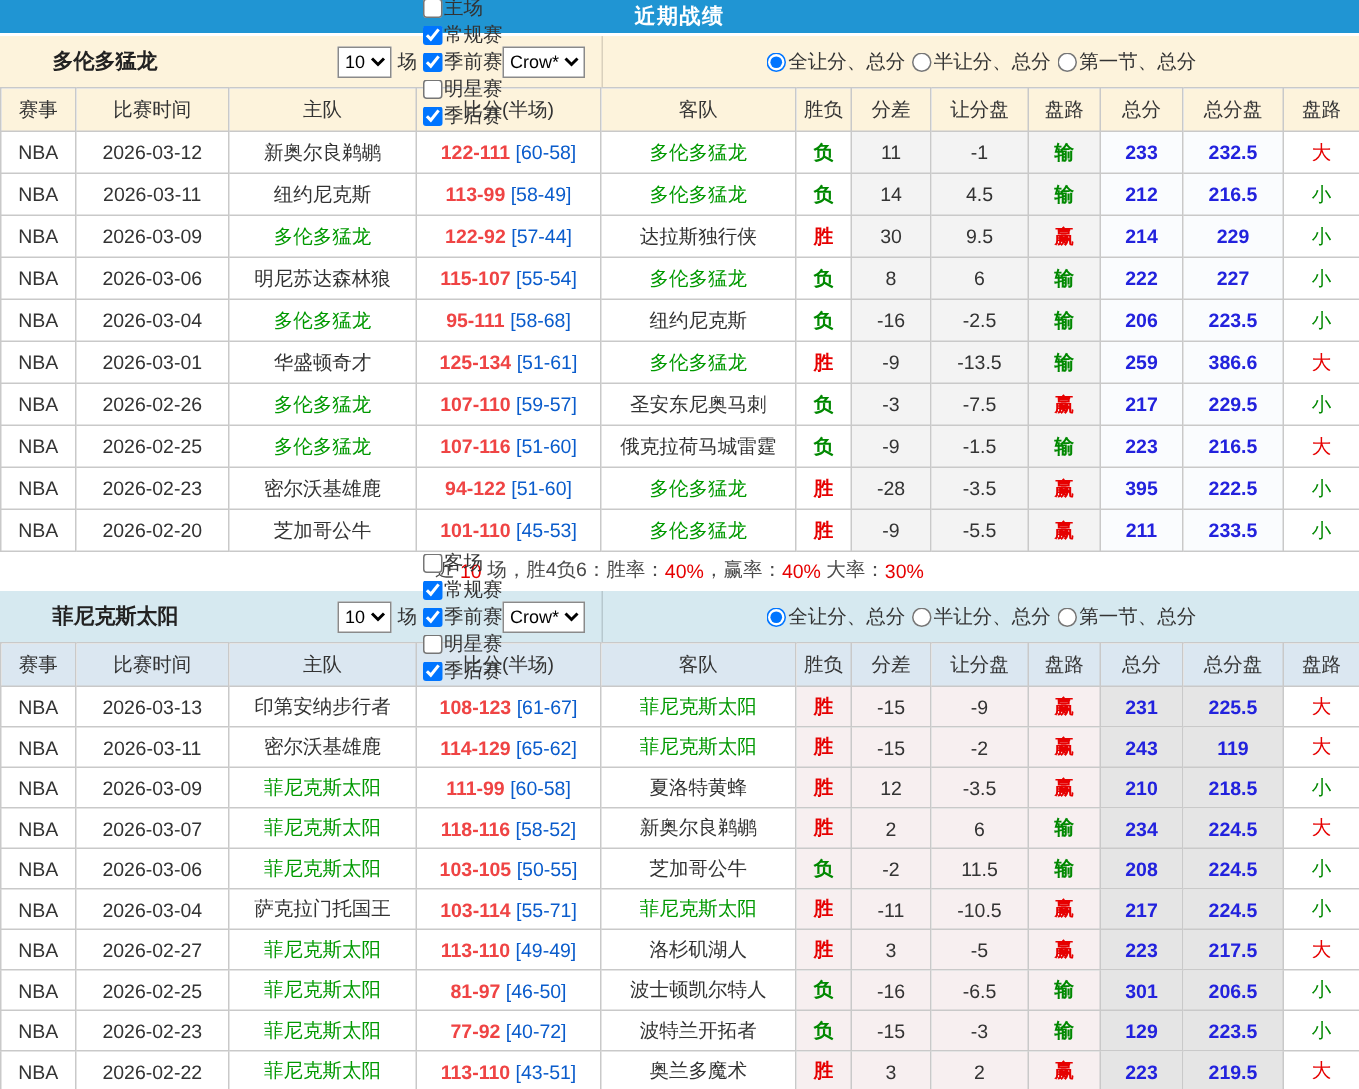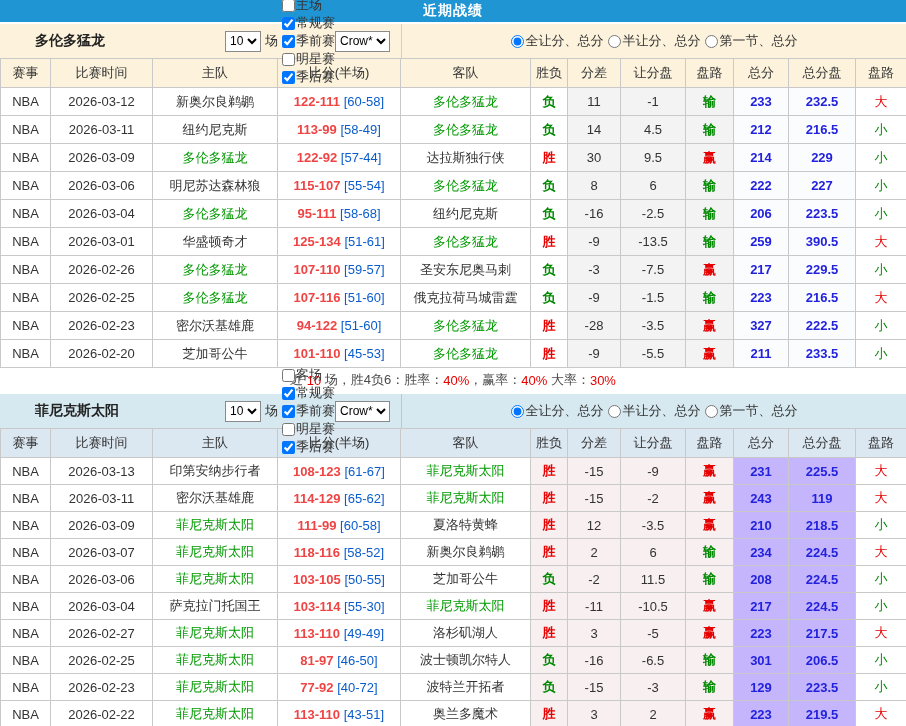--- a/index.html
+++ b/index.html
@@ -30,21 +30,21 @@
   table{width:906px;border-collapse:collapse;table-layout:fixed;font-size:13px;}
   th,td{border:1px solid #c9c9c9;text-align:center;padding:0;white-space:nowrap;overflow:hidden;}
   th{height:29px;font-weight:normal;color:#333;}
   .theme-cream th{background:var(--cream-bg);}
   .theme-blue  th{background:var(--blue-head-bg);}
   td{height:28px;color:#333;background:#fff;}
   .theme-blue td{height:27px;}
   .theme-cream .c-diff,.theme-cream .c-handicap,.theme-cream .c-cover{background:#f3f3f3;}
   .theme-cream .c-total,.theme-cream .c-line{background:#fafcfe;}
   .theme-blue .c-result,.theme-blue .c-diff,.theme-blue .c-handicap,.theme-blue .c-cover{background:#f7eff0;}
-  .theme-blue .c-total,.theme-blue .c-line{background:#c4b5fd;}
+  .theme-blue .c-total,.theme-blue .c-line{background:#e5e5e5;}
   .focal{color:var(--team-green);}
   .c-result.win,.c-cover.win{color:var(--status-red);font-weight:bold;}
   .c-result.lose,.c-cover.lose{color:var(--status-green);font-weight:bold;}
   .c-ou.big{color:var(--status-red);}
   .c-ou.small{color:var(--status-green);}
   .score-main{font-weight:bold;color:#ef4444;text-align:center;}
   .score-half{color:var(--half-blue);}
   .c-total,.c-line{color:var(--total-blue);font-weight:bold;}
   .summary{height:24px;display:flex;align-items:center;justify-content:center;font-size:13px;color:#4a4a4a;}
   .summary span{white-space:pre;}
@@ -212,21 +212,21 @@
     <td class="c-league">NBA</td>
     <td class="c-date">2026-03-01</td>
     <td class="c-home">华盛顿奇才</td>
     <td class="c-score"><span class="score-main">125-134</span> <span class="score-half">[51-61]</span></td>
     <td class="c-away focal">多伦多猛龙</td>
     <td class="c-result win">胜</td>
     <td class="c-diff">-9</td>
     <td class="c-handicap">-13.5</td>
     <td class="c-cover lose">输</td>
     <td class="c-total">259</td>
-    <td class="c-line">390.5</td>
+    <td class="c-line">386.6</td>
     <td class="c-ou big">大</td>
   </tr>
 
   <tr>
     <td class="c-league">NBA</td>
     <td class="c-date">2026-02-26</td>
     <td class="c-home focal">多伦多猛龙</td>
     <td class="c-score"><span class="score-main">107-110</span> <span class="score-half">[59-57]</span></td>
     <td class="c-away">圣安东尼奥马刺</td>
     <td class="c-result lose">负</td>
@@ -256,21 +256,21 @@
   <tr>
     <td class="c-league">NBA</td>
     <td class="c-date">2026-02-23</td>
     <td class="c-home">密尔沃基雄鹿</td>
     <td class="c-score"><span class="score-main">94-122</span> <span class="score-half">[51-60]</span></td>
     <td class="c-away focal">多伦多猛龙</td>
     <td class="c-result win">胜</td>
     <td class="c-diff">-28</td>
     <td class="c-handicap">-3.5</td>
     <td class="c-cover win">赢</td>
-    <td class="c-total">327</td>
+    <td class="c-total">395</td>
     <td class="c-line">222.5</td>
     <td class="c-ou small">小</td>
   </tr>
 
   <tr>
     <td class="c-league">NBA</td>
     <td class="c-date">2026-02-20</td>
     <td class="c-home">芝加哥公牛</td>
     <td class="c-score"><span class="score-main">101-110</span> <span class="score-half">[45-53]</span></td>
     <td class="c-away focal">多伦多猛龙</td>
@@ -443,21 +443,21 @@
     <td class="c-cover lose">输</td>
     <td class="c-total">208</td>
     <td class="c-line">224.5</td>
     <td class="c-ou small">小</td>
   </tr>
 
   <tr>
     <td class="c-league">NBA</td>
     <td class="c-date">2026-03-04</td>
     <td class="c-home">萨克拉门托国王</td>
-    <td class="c-score"><span class="score-main">103-114</span> <span class="score-half">[55-30]</span></td>
+    <td class="c-score"><span class="score-main">103-114</span> <span class="score-half">[55-71]</span></td>
     <td class="c-away focal">菲尼克斯太阳</td>
     <td class="c-result win">胜</td>
     <td class="c-diff">-11</td>
     <td class="c-handicap">-10.5</td>
     <td class="c-cover win">赢</td>
     <td class="c-total">217</td>
     <td class="c-line">224.5</td>
     <td class="c-ou small">小</td>
   </tr>
 

